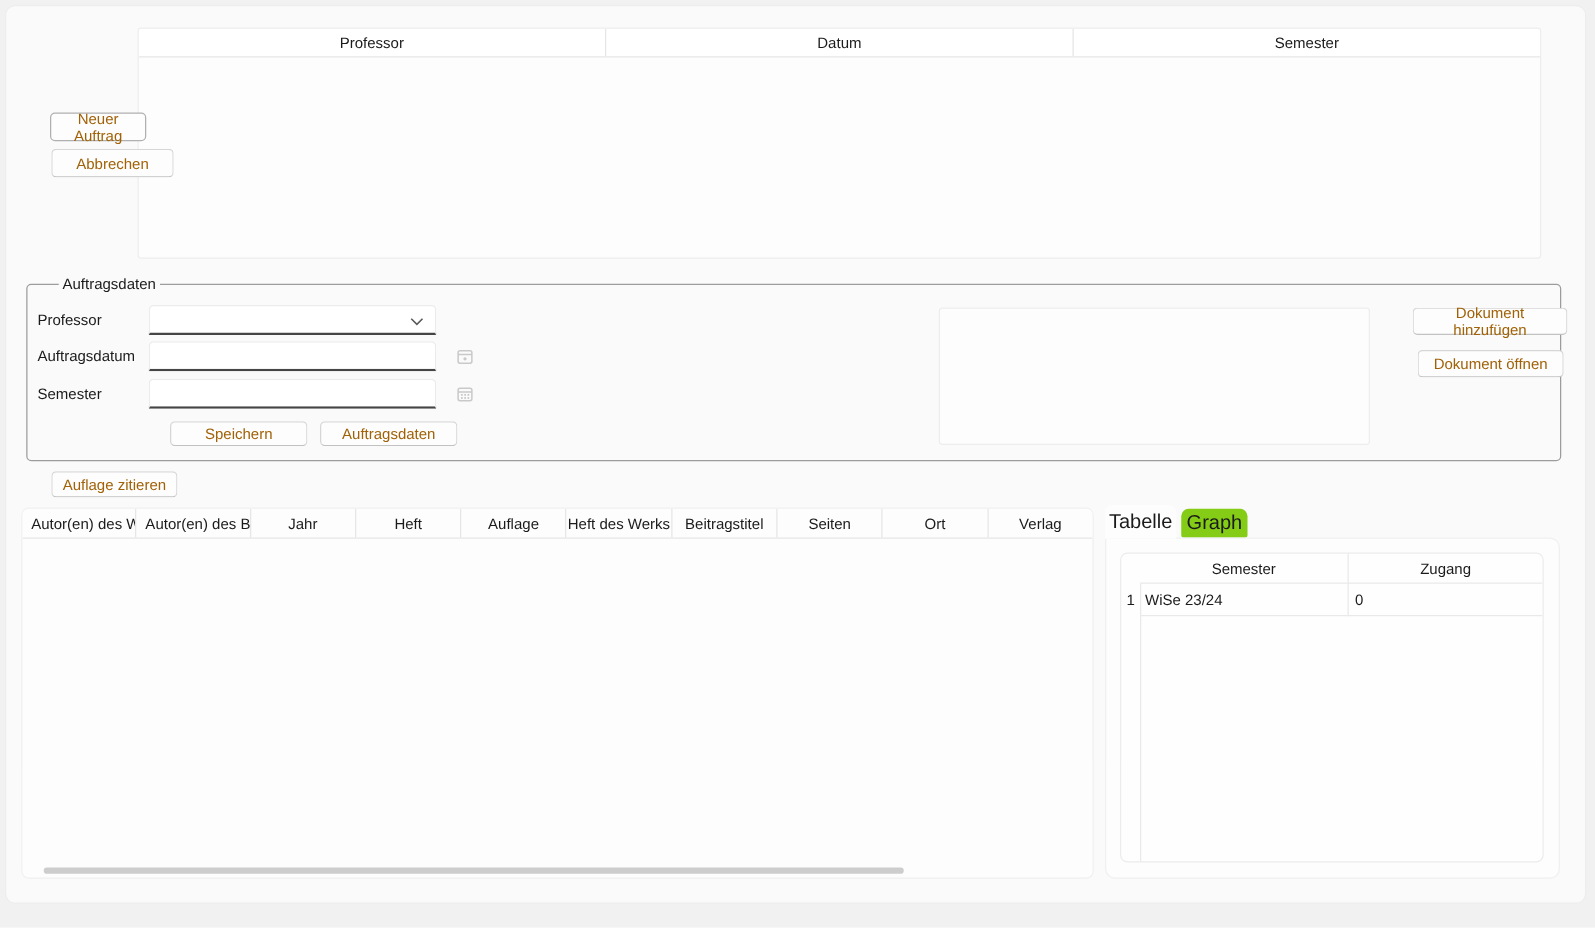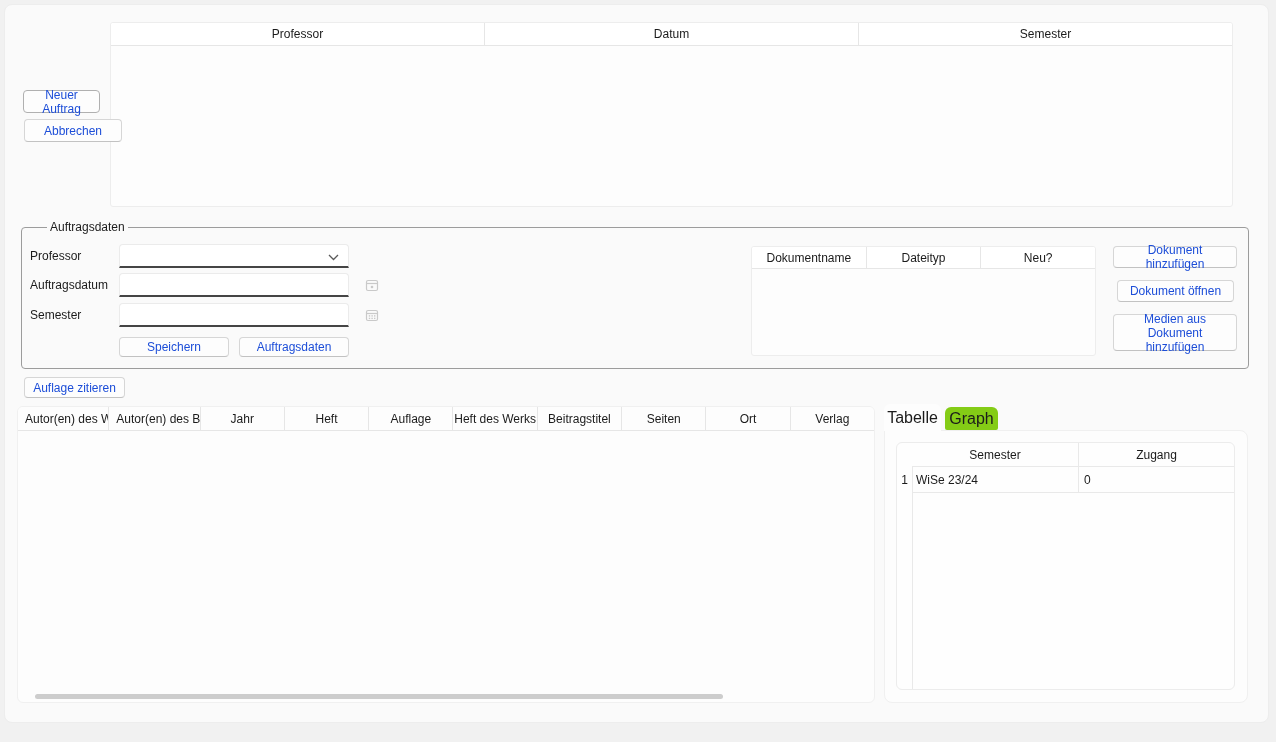--- a/index.html
+++ b/index.html
@@ -29,22 +29,22 @@
   .dg-header .hcell{
     flex:1 1 0;display:flex;align-items:center;justify-content:center;
     border-right:1px solid #e6e6e6;box-sizing:border-box;white-space:nowrap;
     overflow:hidden;
   }
   .dg-header .hcell:last-child{border-right:none;}
   
   .btn{
     position:absolute;display:flex;align-items:center;justify-content:center;
     background:#fdfdfd;border:1px solid #d6d6d6;border-bottom-color:#c2c2c2;
-    border-radius:4px;box-sizing:border-box;color:#1d4ed8;font-size:12px;
-    cursor:default;text-align:center;line-height:14px;padding:0 6px;
+    border-radius:4px;box-sizing:border-box;color:#a16207;font-size:12px;
+    cursor:default;text-align:center;line-height:14px;padding:0 6px;margin-left:17px;
   }
   .btn.primary-outline{border-color:#b0b0b0;}
   
   .groupbox{
     position:absolute;border:1px solid #9c9c9c;border-radius:4px;
     box-sizing:border-box;
   }
   .groupbox-label{
     position:absolute;background:#fafafa;padding:0 3px;height:14px;
     line-height:14px;white-space:nowrap;
@@ -155,31 +155,25 @@
       <rect x="3.8" y="9.7" width="1.4" height="1.4" fill="#c9c9c9"></rect>
       <rect x="6.4" y="9.7" width="1.4" height="1.4" fill="#c9c9c9"></rect>
       <rect x="9.0" y="9.7" width="1.4" height="1.4" fill="#c9c9c9"></rect>
     </svg>
   </button>
 
   <div class="btn" style="left:119px;top:337px;width:110px;height:20px;">Speichern</div>
   <div class="btn" style="left:239px;top:337px;width:110px;height:20px;">Auftragsdaten</div>
 
   <div class="datagrid" style="left:751px;top:246px;width:345px;height:110px;">
-    <div class="dg-header" style="height:22px;">
-      <div class="hcell">Dokumentname</div>
-      <div class="hcell">Dateityp</div>
-      <div class="hcell">Neu?</div>
-    </div>
     <div style="height:87px;"></div>
   </div>
 
   <div class="btn" style="left:1113px;top:246px;width:124px;height:22px;">Dokument hinzufügen</div>
   <div class="btn" style="left:1117px;top:280px;width:117px;height:22px;">Dokument öffnen</div>
-  <div class="btn" style="left:1113px;top:314px;width:124px;height:37px;white-space:normal;">Medien aus Dokument hinzufügen</div>
 
   <div class="btn" style="left:24px;top:377px;width:101px;height:21px;">Auflage zitieren</div>
 
   <div class="entries" style="left:17px;top:406px;width:858px;height:297px;">
     <div class="dg-header" style="height:24px;">
       <div class="hcell clip">Autor(en) des Werks</div>
       <div class="hcell clip">Autor(en) des Beitrags</div>
       <div class="hcell">Jahr</div>
       <div class="hcell">Heft</div>
       <div class="hcell">Auflage</div>

